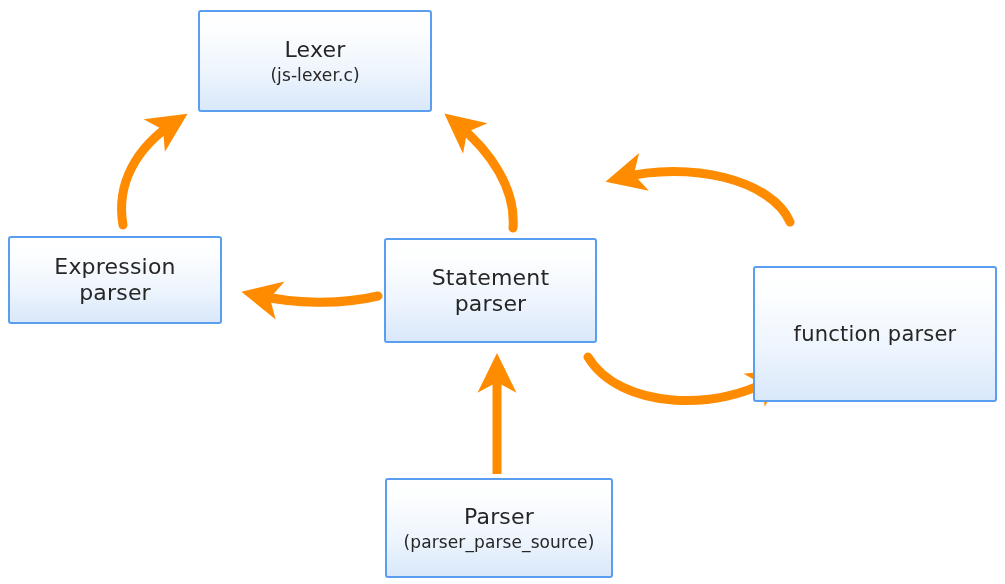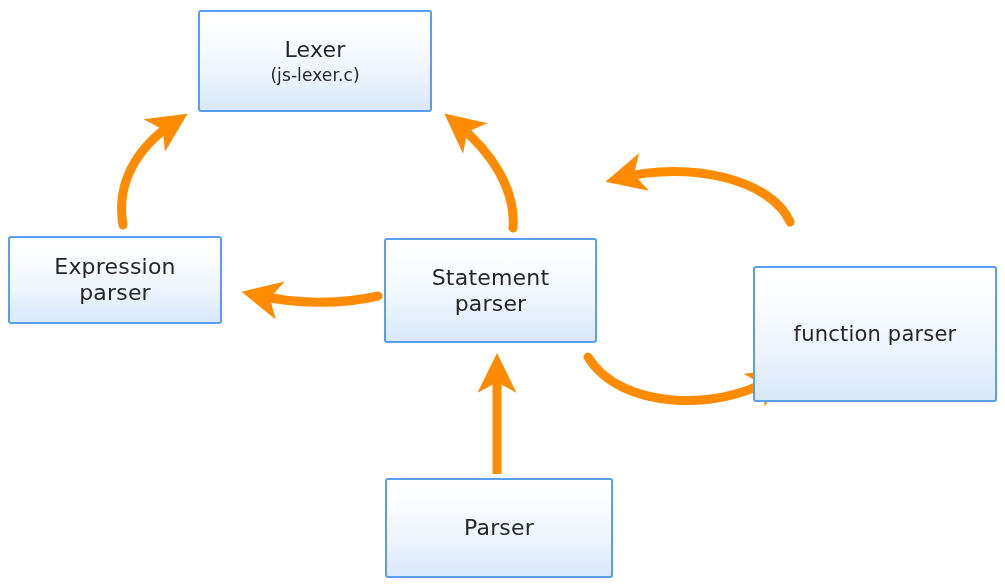--- a/index.html
+++ b/index.html
@@ -102,15 +102,16 @@
     <div class="title">Statement
 parser</div>
   </div>
 
   <div class="node small" style="left:753px; top:238px; width:244px; height:136px;margin-top:28px;">
     <div class="title">function parser</div>
   </div>
 
   <div class="node" style="left:385px; top:478px; width:228px; height:100px;">
     <div class="title">Parser</div>
+    <div class="sub">(parser_parse_source)</div>
   </div>
 
 </div>
 
 </body></html>

